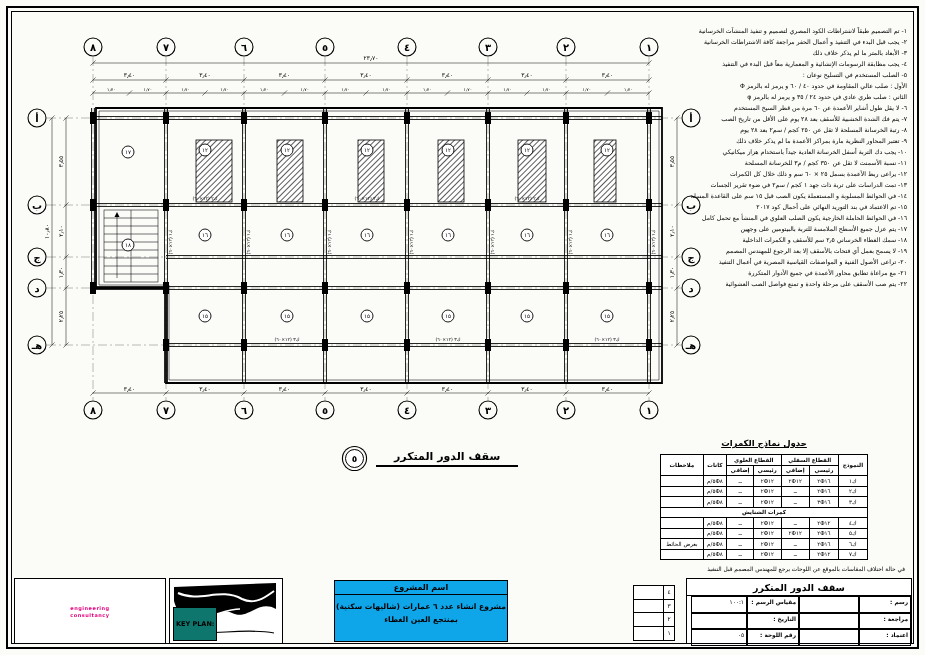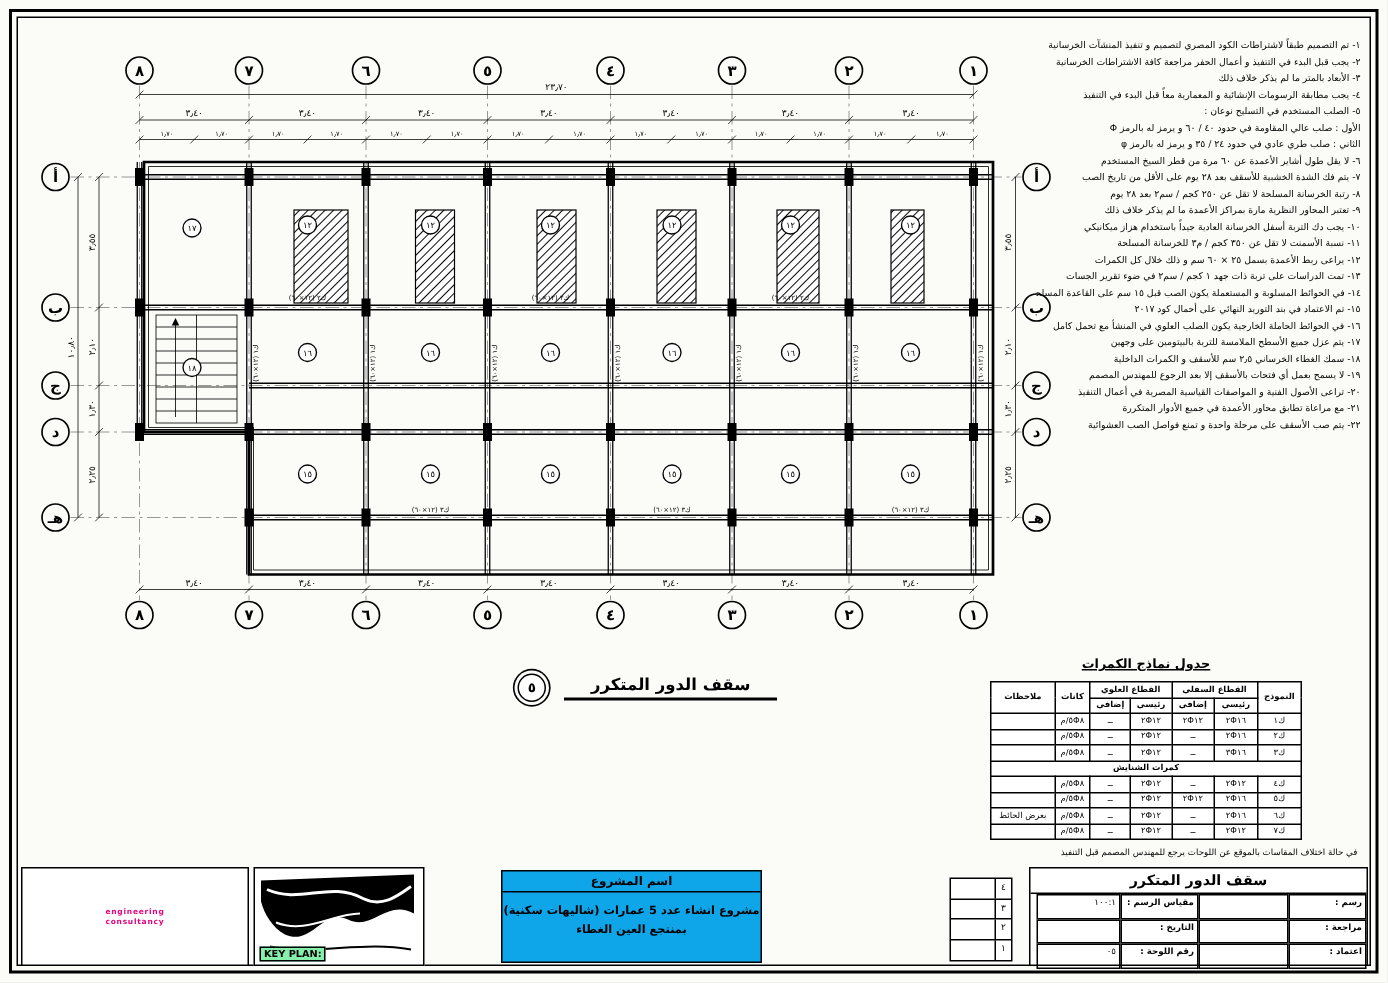--- a/index.html
+++ b/index.html
@@ -54,22 +54,22 @@
   .tb-logo{position:absolute;left:14px;top:578px;width:150px;height:64px;border:1.6px solid #000;
         background:#fff;z-index:2;display:flex;align-items:center;justify-content:center;gap:4px;}
   .logo-main{font-size:26px;font-weight:800;color:#fff;letter-spacing:1px;
         -webkit-text-stroke:1.4px #e6007e;
         text-shadow:-1px -1px 0 #e6007e,1px -1px 0 #e6007e,-1px 1px 0 #e6007e,1px 1px 0 #e6007e;}
   .logo-subs{display:flex;flex-direction:column;gap:1px;}
   .logo-sub{font-size:5px;color:#e6007e;font-weight:bold;letter-spacing:0.5px;}
 
   .tb-keyplan{position:absolute;left:169px;top:578px;width:112px;height:64px;border:1.6px solid #000;
         background:#fff;z-index:2;overflow:hidden;}
-  .kp-label{position:absolute;left:3px;bottom:2px;font-size:6.5px;font-weight:bold;background:#86efac;
-        padding:0 2px;border:0.7px solid #000;}
+  .kp-label{position:absolute;left:3px;bottom:2px;font-size:6.5px;font-weight:bold;background:#0f766e;
+        padding:12px 2px;border:0.7px solid #000;}
 
   .tb-project{position:absolute;left:310px;top:580px;width:172px;height:60px;border:1.6px solid #000;
         background:#0ea5e9;z-index:2;direction:rtl;text-align:center;margin-left:24px;}
   .tp-head{font-size:8px;font-weight:bold;border-bottom:1px solid #000;padding:2px 0;}
   .tp-l1{font-size:7.6px;font-weight:bold;margin-top:7px;}
   .tp-l2{font-size:7.6px;font-weight:bold;margin-top:4px;}
 
   .tb-rev{position:absolute;left:633px;top:585px;width:40px;height:54px;border:1px solid #000;
         background:#fff;z-index:2;display:grid;grid-template-rows:repeat(4,1fr);direction:rtl;}
   .rev-row{display:grid;grid-template-columns:11px 1fr;border-bottom:0.7px solid #000;}
@@ -526,21 +526,21 @@
       <path d="M4,8 L106,4 L106,30 C88,20 78,42 62,34 C45,26 38,52 20,44 C12,40 6,30 4,22 Z" fill="#000"></path>
       <path d="M8,14 C30,24 50,8 72,20 C86,27 98,16 104,12" fill="none" stroke="#fff" stroke-width="2"></path>
       <path d="M14,36 C34,44 52,30 70,30" fill="none" stroke="#fff" stroke-width="1.4"></path>
       <path d="M10,52 C40,58 72,48 104,54" fill="none" stroke="#000" stroke-width="1.2"></path>
     </svg>
     <div class="kp-label">KEY PLAN:</div>
   </div>
 
   <div class="tb-project">
     <div class="tp-head">اسم المشروع</div>
-    <div class="tp-l1">مشروع انشاء عدد 5 عمارات (شاليهات سكنية)</div>
+    <div class="tp-l1">مشروع انشاء عدد ٦ عمارات (شاليهات سكنية)</div>
     <div class="tp-l2">بمنتجع العين الغطاء</div>
   </div>
 
   <div class="tb-rev" id="rev-box">
       <div class="rev-row">
         <div class="rev-num">٤</div>
         <div class="rev-val"></div>
       </div>
       <div class="rev-row">
         <div class="rev-num">٣</div>

